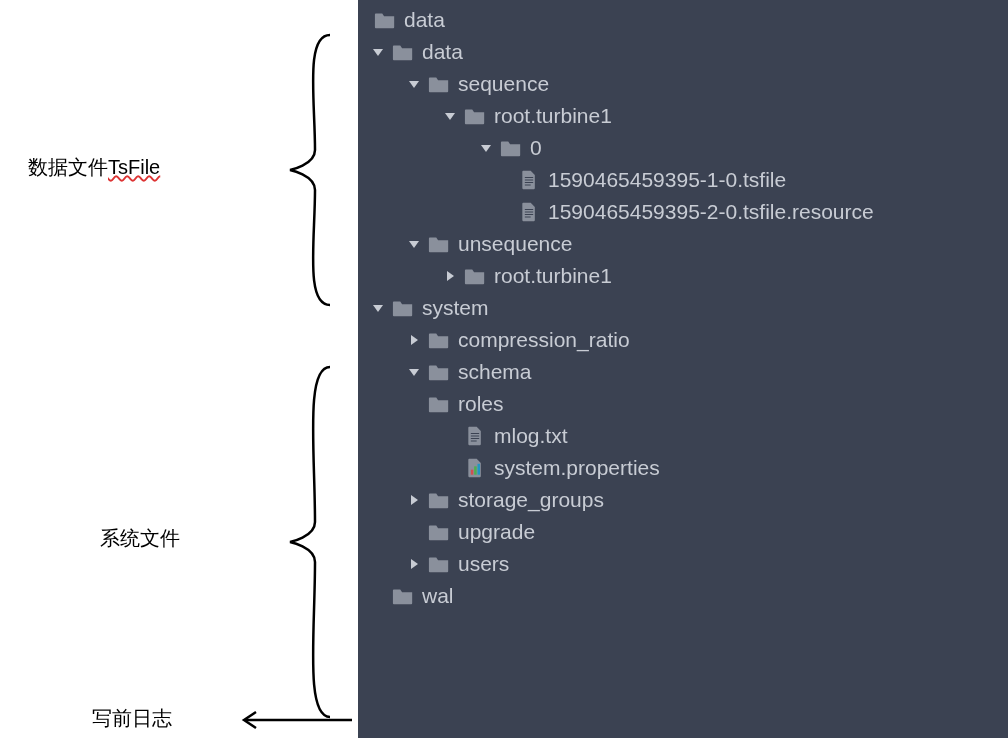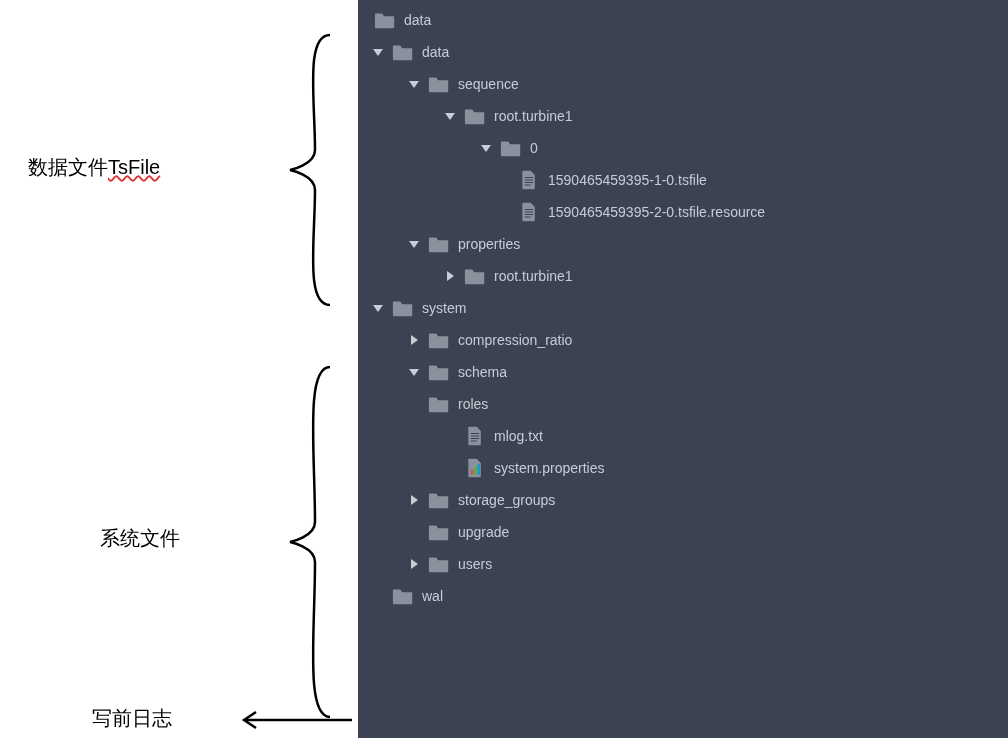--- a/index.html
+++ b/index.html
@@ -18,21 +18,21 @@
     width: 650px;
     height: 738px;
     background: #3b4252;
     padding-top: 4px;
   }
   .tree-row {
     display: flex;
     align-items: center;
     height: 32px;
     color: #c8ccd4;
-    font-size: 14px;
+    font-size: 21px;
     white-space: nowrap;
     cursor: pointer;
   }
   .indent { display: inline-block; }
   .disclosure {
     width: 16px;
     display: inline-flex;
     justify-content: center;
     margin-right: 6px;
     color: #c8ccd4;
@@ -174,21 +174,21 @@
       <span class="disclosure">
         <svg viewBox="0 0 12 12">
           <polygon fill="#c8ccd4" points="1,3 11,3 6,10"></polygon>
         </svg>
       </span>
       <span class="icon">
         <svg viewBox="0 0 24 20">
           <path fill="#8a909c" d="M2 3 h7 l2 3 h11 v12 a1 1 0 0 1 -1 1 H2 a1 1 0 0 1 -1 -1 V4 a1 1 0 0 1 1 -1 z"></path>
         </svg>
       </span>
-      <span class="label">properties</span>
+      <span class="label">unsequence</span>
     </div>
     <div class="tree-row">
       <span class="indent" style="width: 84px;"></span>
       <span class="disclosure">
         <svg viewBox="0 0 12 12">
           <polygon fill="#c8ccd4" points="3,1 10,6 3,11"></polygon>
         </svg>
       </span>
       <span class="icon">
         <svg viewBox="0 0 24 20">

